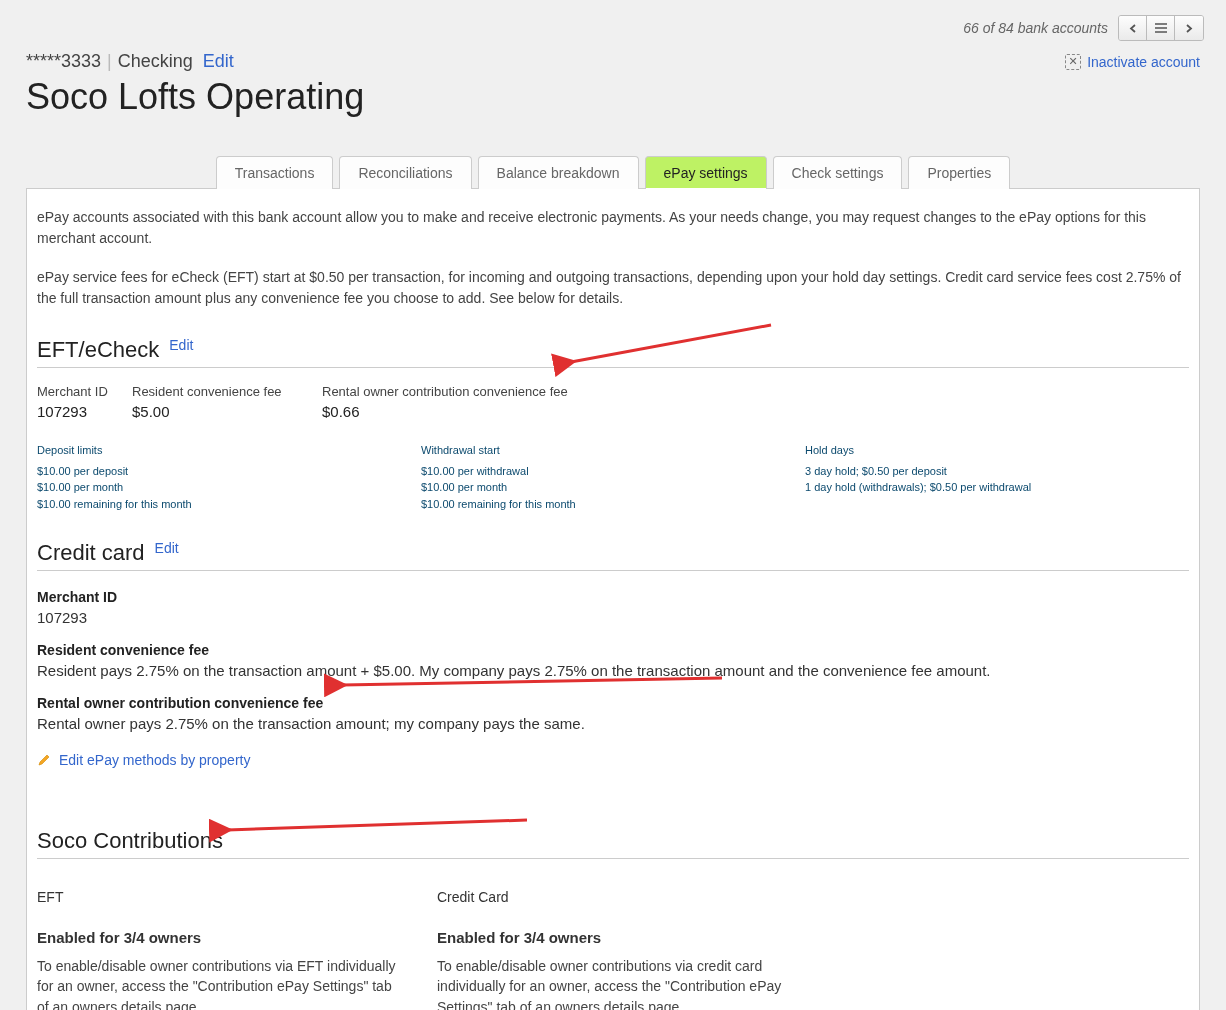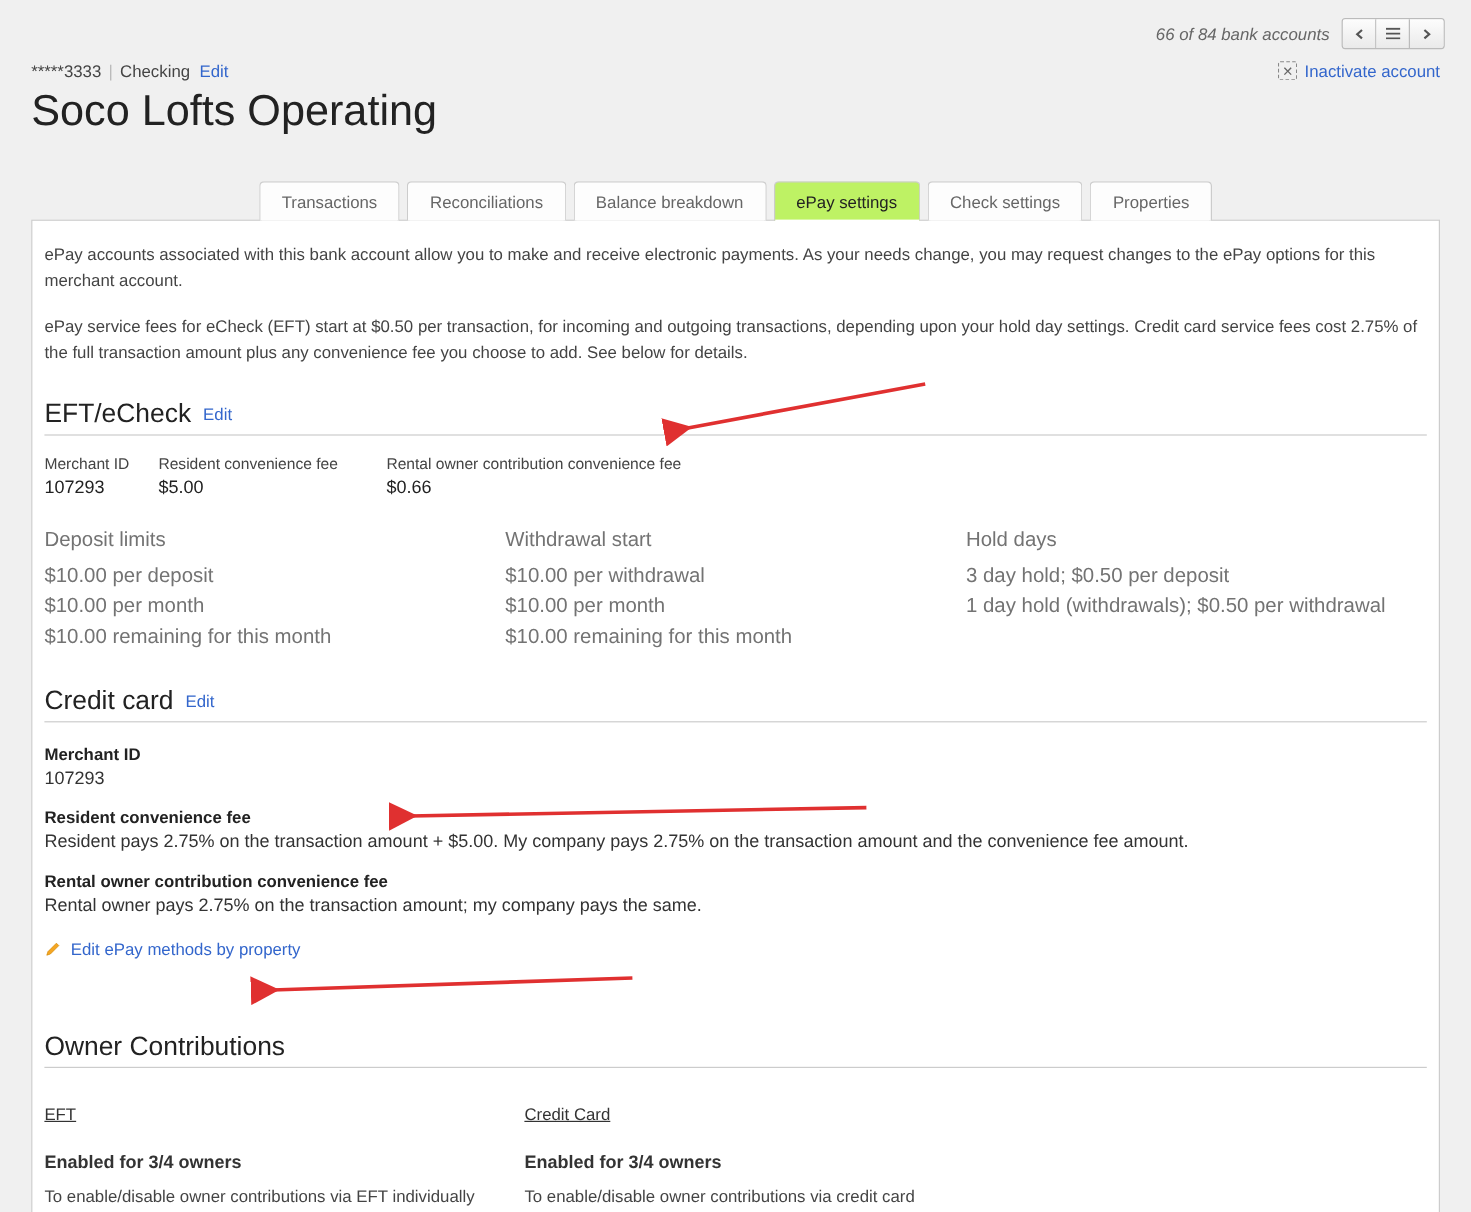--- a/index.html
+++ b/index.html
@@ -34,21 +34,21 @@
     cursor: pointer;
     display: flex; align-items: center; justify-content: center;
     color: #555;
     font-size: 11px;
   }
   .pager-btn:last-child { border-right: none; }
   .header-block { padding: 0 16px 8px 16px; }
   .header-row1 {
     display: flex; justify-content: space-between; align-items: center;
   }
-  .acct-meta { font-size: 14px; color: #444; display: flex; align-items: center; }
+  .acct-meta { font-size: 18px; color: #444; display: flex; align-items: center; }
   .acct-meta .divider { color: #bbb; padding: 0 6px; }
   .link { color: #3366cc; text-decoration: none; cursor: pointer; }
   .inactivate { display: flex; align-items: center; gap: 6px; color: #3366cc; cursor: pointer; font-size: 14px; }
   .inactivate .x {
     display: inline-flex; width: 16px; height: 16px;
     border: 1px dashed #888; align-items: center; justify-content: center;
     font-size: 11px; color: #666; border-radius: 2px;
   }
   h1.page-title { font-size: 36px; font-weight: normal; color: #222; margin-top: 4px; }
   .tabs-row {
@@ -78,61 +78,61 @@
   }
   .panel {
     background: #fff;
     border: 1px solid #ccc;
     margin: 0 16px 16px 16px;
     padding: 18px 10px 30px 10px;
     position: relative; z-index: 1; top: -1px;
   }
   .intro p { color: #444; line-height: 1.5; margin-bottom: 18px; }
   .section-head {
-    display: flex; align-items: center; gap: 10px;
+    display: flex; align-items: flex-start; gap: 10px;
     border-bottom: 1px solid #ccc;
     padding-bottom: 4px; margin-top: 28px;
   }
   .section-head h2 { font-size: 22px; font-weight: normal; color: #222; }
   .section-head .link { font-size: 14px; }
   .eft-row1 {
     display: flex; margin-top: 16px;
   }
   .eft-col { min-width: 95px; margin-right: 0; }
   .eft-col.col-res { margin-left: 0; min-width: 190px; }
   .eft-col.col-rental { margin-left: 0; }
   .eft-label { font-size: 13px; color: #444; }
   .eft-value { font-size: 15px; color: #222; margin-top: 4px; }
   .limits-row {
     display: flex; margin-top: 22px;
   }
   .limits-col { flex: 1; }
   .limits-label { font-size: 13px; color: #444; margin-bottom: 4px; }
-  .limits-col div { color: #737373; font-size: 17px; line-height: 1.5; }
+  .limits-col div { color: #0c4a6e; font-size: 11px; line-height: 1.5; }
 
   .cc-block { margin-top: 18px; }
   .cc-label { font-weight: bold; font-size: 14px; color: #222; margin-top: 16px; }
   .cc-value { color: #333; font-size: 15px; margin-top: 4px; }
 
   .edit-methods {
     display: flex; align-items: center; gap: 8px;
     margin-top: 20px; color: #3366cc; cursor: pointer; font-size: 14px;
   }
   .pencil {
     width: 14px; height: 14px; display: inline-block;
     transform: rotate(0deg);
   }
 
   .owner-contrib {
     display: flex; gap: 30px; margin-top: 30px;
   }
   .oc-col {
     flex: 0 0 370px;
   }
-  .oc-title { font-size: 14px; color: #333; text-decoration: underline; }
+  .oc-title { font-size: 14px; color: #333; }
   .oc-enabled { font-weight: bold; margin-top: 24px; font-size: 15px; }
   .oc-desc { color: #444; margin-top: 10px; line-height: 1.45; font-size: 14px; }
 
   
   .arrow {
     position: absolute; pointer-events: none;
   }
   .arrow svg { overflow: visible; }
 </style>
 </head>
@@ -253,21 +253,21 @@
     </div>
 
     <div class="edit-methods">
       <svg class="pencil" width="14" height="14" viewBox="0 0 14 14">
         <path d="M2 12 L3 9 L10 2 L12 4 L5 11 Z" fill="#f5a623" stroke="#d28800" stroke-width="0.6"></path>
       </svg>
       <span>Edit ePay methods by property</span>
     </div>
 
     <div class="section-head" style="margin-top:60px;">
-      <h2>Owner Contributions</h2>
+      <h2>Soco Contributions</h2>
     </div>
 
     <div class="owner-contrib">
       <div class="oc-col">
         <div class="oc-title">EFT</div>
         <div class="oc-enabled">Enabled for 3/4 owners</div>
         <div class="oc-desc">To enable/disable owner contributions via EFT individually for an owner, access the "Contribution ePay Settings" tab of an owners details page.</div>
 
       </div>
       <div class="oc-col">

